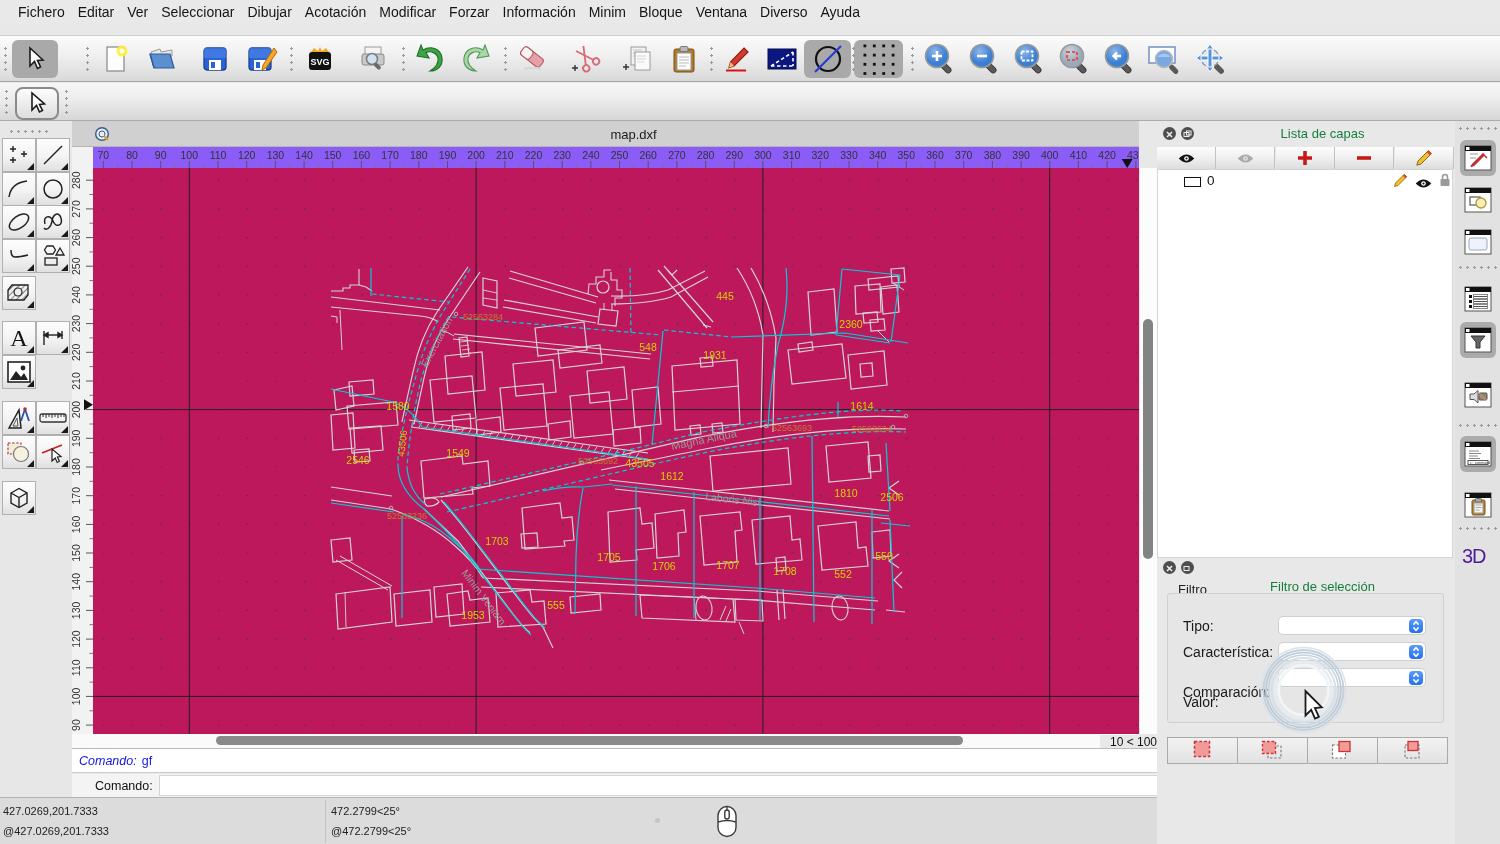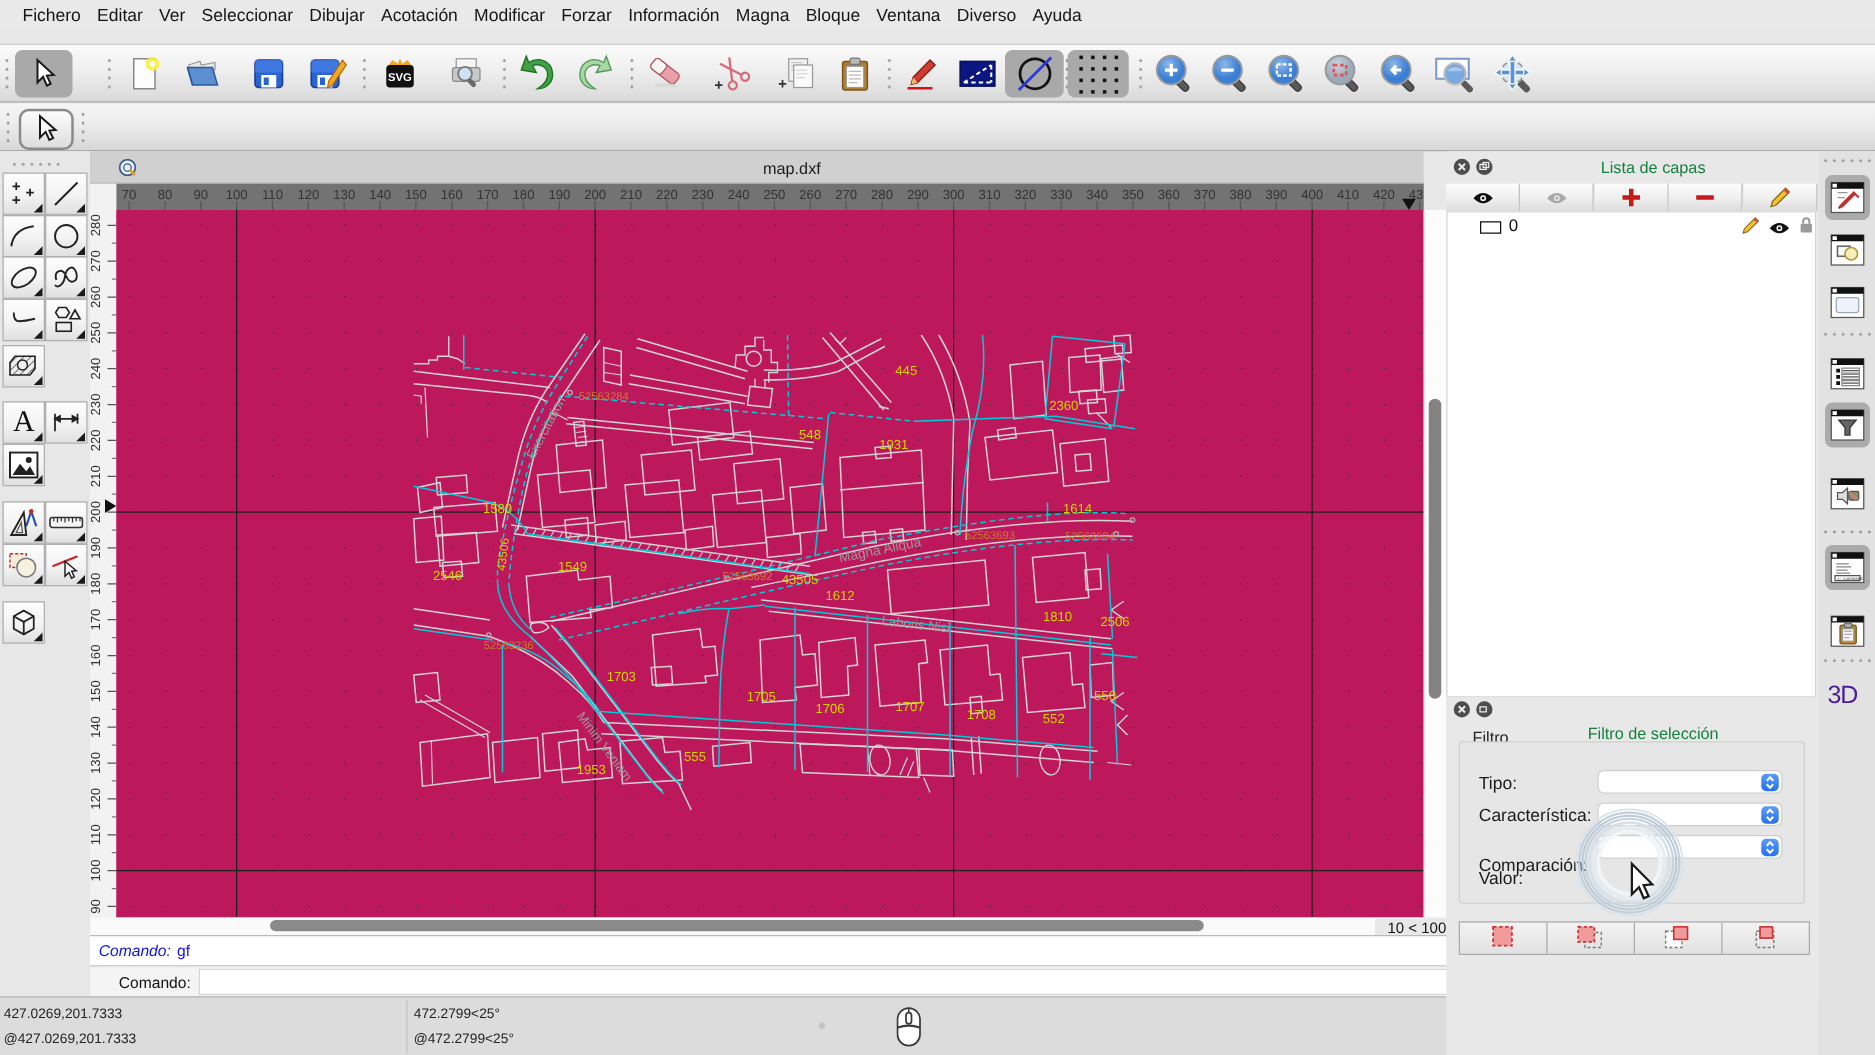--- a/index.html
+++ b/index.html
@@ -10,21 +10,21 @@
 #tb1{left:0;top:35px;width:1500px;height:47px;background:linear-gradient(#fbfbfb,#efefef 45%,#d9d9d9);border-top:1px solid #cfcfcf;border-bottom:1px solid #a5a5a5}
 #tb2{left:0;top:83px;width:1500px;height:38px;background:linear-gradient(#f6f6f6,#ececec 45%,#d7d7d7);border-bottom:1px solid #ababab}
 .tbtn{position:absolute;top:4px;width:38px;height:38px;display:flex;align-items:center;justify-content:center}
 .sel{background:#a9a9a9;border-radius:6px}
 .vdots{position:absolute;top:9px;width:3px;height:28px;background-image:radial-gradient(circle,#9a9a9a 1px,transparent 1.3px);background-size:3px 7px;background-repeat:repeat-y}
 #leftpanel{left:0;top:121px;width:72px;height:723px;background:#e7e7e7}
 .ltb{position:absolute;width:34px;height:34px;background:linear-gradient(#fdfdfd,#f3f3f3 55%,#e0e0e0);border:1px solid #b0b0b0;display:flex;align-items:center;justify-content:center}
 .ltb:after{content:"";position:absolute;right:1px;bottom:1px;border-left:7px solid transparent;border-bottom:7px solid #1a1a1a}
 #tabbar{left:72px;top:121px;width:1067px;height:26px;background:#d0d0d0;border-bottom:1px solid #b5b5b5}
 #tabtitle{position:absolute;left:56px;top:6px;width:1011px;text-align:center;font-size:13px;color:#1a1a1a}
-#hruler{left:93px;top:147px;width:1046px;height:21px;background:#737373;overflow:hidden}
+#hruler{left:93px;top:147px;width:1046px;height:21px;background:#8b5cf6;overflow:hidden}
 #vruler{left:72px;top:168px;width:21px;height:566px;background:#f2f2f2;overflow:hidden}
 #rcorner{left:72px;top:147px;width:21px;height:21px;background:#f2f2f2}
 #canvas{left:93px;top:168px;width:1046px;height:566px;background:#be185d;overflow:hidden}
 #hscroll{left:72px;top:734px;width:1067px;height:14px;background:#fafafa}
 #hthumb{position:absolute;left:144px;top:2px;width:747px;height:9px;background:#8a8a8a;border-radius:5px}
 #vscroll{left:1139px;top:168px;width:18px;height:566px;background:#fcfcfc;border-left:1px solid #e2e2e2}
 #vthumb{position:absolute;left:3px;top:151px;width:10px;height:240px;background:#838383;border-radius:5px}
 #cmdhist{left:72px;top:748px;width:1428px;height:25px;background:#fff;border-top:1px solid #bbb;border-bottom:1px solid #ccc;font-size:12.5px;color:#1414e6;display:flex;align-items:center}
 #cmdrow{left:72px;top:774px;width:1428px;height:23px;background:#f4f4f4;font-size:12.5px;color:#111;display:flex;align-items:center}
 #statusbar{left:0;top:797px;width:1500px;height:47px;background:#dcdcdc;border-top:1px solid #b5b5b5;font-size:11px;color:#222}
@@ -44,21 +44,21 @@
 <div class="abs" id="menubar">
 <span style="margin-left:18px">Fichero</span>
     <span>Editar</span>
     <span>Ver</span>
     <span>Seleccionar</span>
     <span>Dibujar</span>
     <span>Acotación</span>
     <span>Modificar</span>
     <span>Forzar</span>
     <span>Información</span>
-    <span>Magna</span>
+    <span>Minim</span>
     <span>Bloque</span>
     <span>Ventana</span>
     <span>Diverso</span>
     <span>Ayuda</span>
 </div>
 <div class="abs" id="tb1">
     <div class="tbtn sel" style="left:12px;top:4px;width:46px">
       <svg width="26" height="26" viewBox="0 0 26 26">
         <path d="M8,2 L8,20 L12.5,15.5 L15.5,22.5 L18.5,21 L15.5,14.5 L21,14 Z" fill="#fff" stroke="#1a1a1a" stroke-width="1.6"></path>
       </svg>

